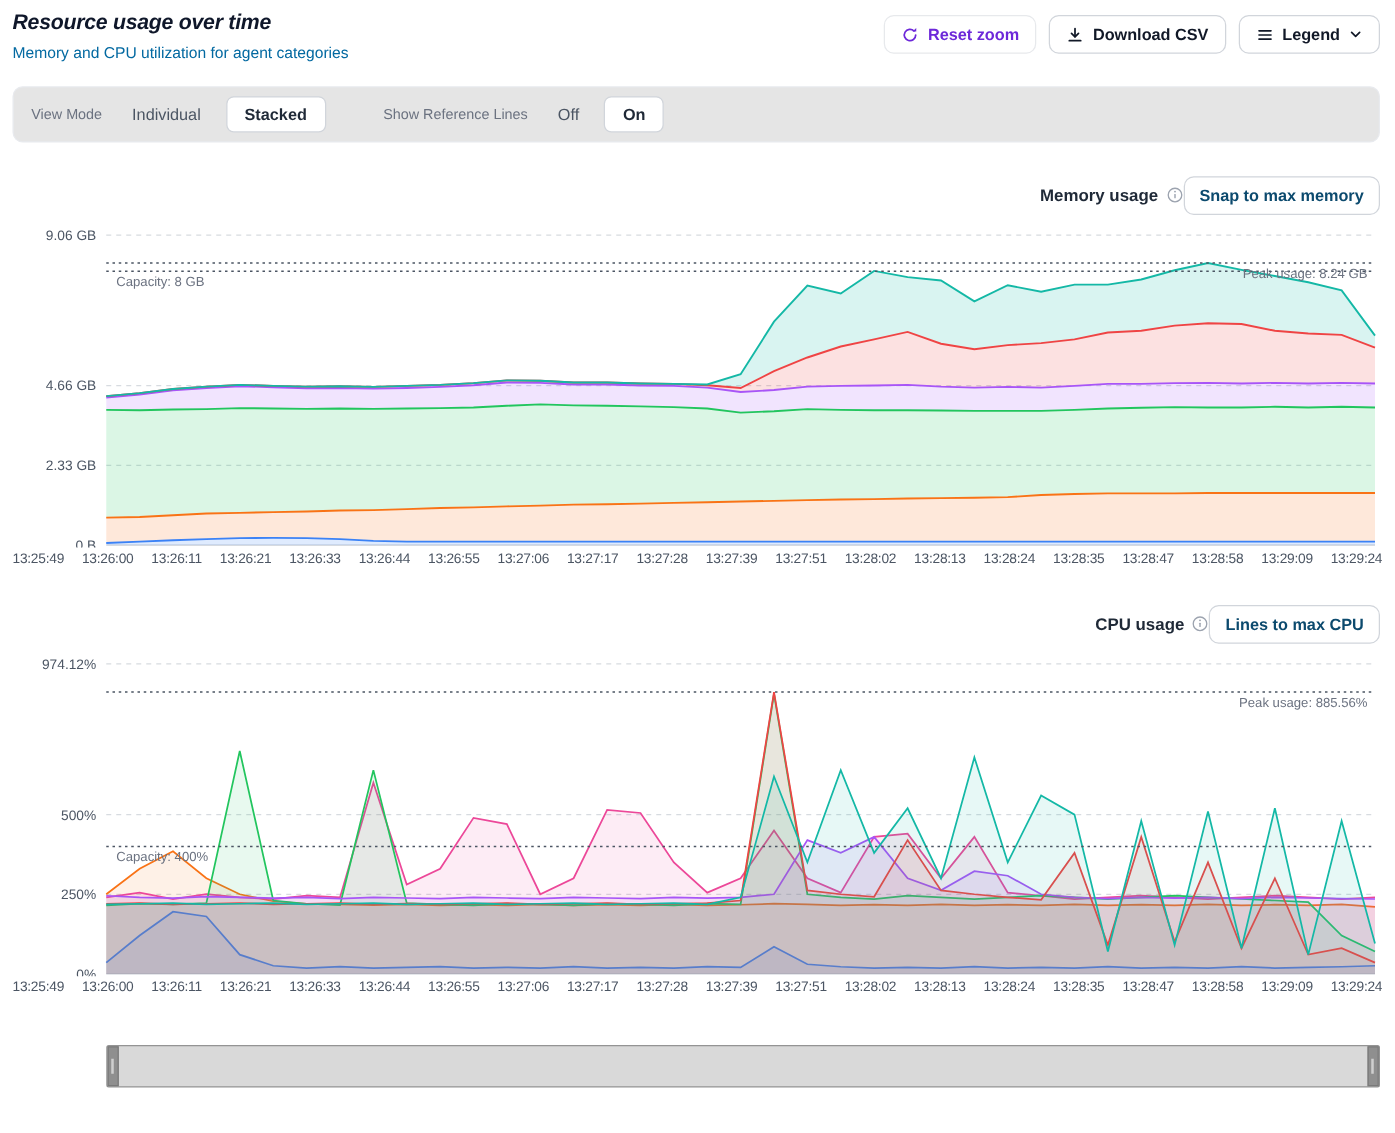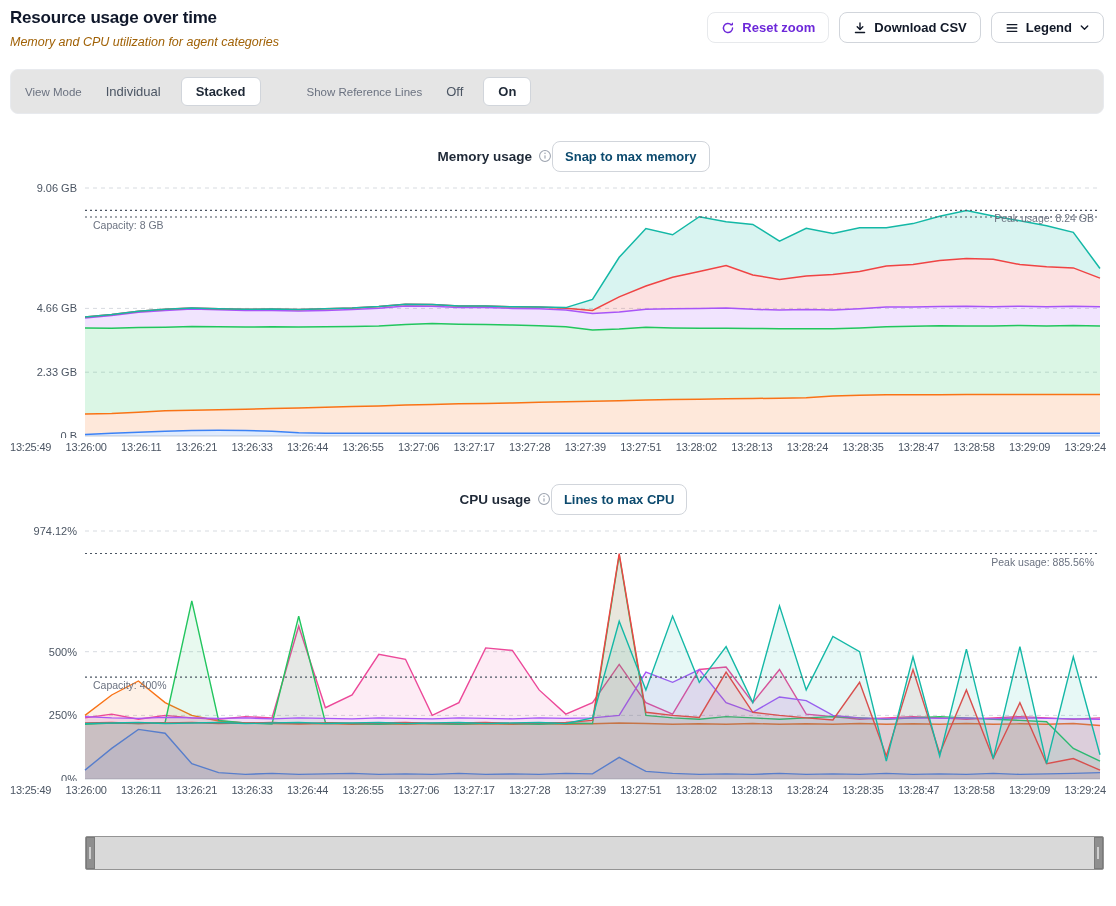--- a/index.html
+++ b/index.html
@@ -5,22 +5,22 @@
   * { box-sizing: border-box; }
   html,body { margin:0; padding:0; background:#fff; }
   body {
     width:1116px; height:906px; overflow:hidden;
     font-family:"Liberation Sans", sans-serif; color:#111827;
   }
   .page { padding:8px 12px 0 10px; }
 
   
   .header-row { display:flex; justify-content:space-between; align-items:flex-start; }
-  .page-title { font-size:17px; font-weight:700; color:#0f172a; letter-spacing:-0.2px; }
-  .page-subtitle { font-size:12.5px; color:#a16207; margin-top:7px;font-style:italic; }
+  .page-title { font-size:17px; font-weight:700; color:#0f172a; letter-spacing:-0.2px;font-style:italic; }
+  .page-subtitle { font-size:12.5px; color:#0369a1; margin-top:7px; }
   .header-buttons { display:flex; gap:10px; margin-top:4px; }
   .btn {
     display:inline-flex; align-items:center; gap:7px;
     border:1px solid #d1d5db; background:#fff; border-radius:8px;
     padding:7px 13px; font-size:13px; font-weight:600; color:#111827;
     font-family:"Liberation Sans", sans-serif; cursor:pointer; white-space:nowrap;
   }
   .btn.disabled { color:#6d28d9; border-color:#e7e9ec; cursor:default; }
 
   
@@ -30,21 +30,21 @@
     display:flex; align-items:center; padding:0 14px; gap:10px;
   }
   .ctl-label { font-size:11.5px; color:#6b7280; margin-right:4px; }
   .ctl-option { font-size:13px; color:#4b5563; padding:6px 10px; border-radius:6px; cursor:pointer; }
   .ctl-option.selected {
     background:#fff; border:1px solid #d1d5db; color:#1f2937; padding:6px 14px;font-weight:bold;
   }
   .ctl-gap { width:26px; }
 
   
-  .section-header { display:flex; justify-content:center; align-items:center; margin-top:26px; height:32px;margin-left:33px; }
+  .section-header { display:flex; justify-content:flex-end; align-items:center; margin-top:26px; height:32px;margin-left:33px; }
   .section-title { display:flex; align-items:center; gap:6px; font-size:13.5px; font-weight:700; color:#1f2937; }
   .snap-btn {
     border:1px solid #d1d5db; background:#fff; border-radius:8px;
     padding:7px 12px; font-size:13px; font-weight:600; color:#0c4a6e;
     font-family:"Liberation Sans", sans-serif; cursor:pointer;
   }
 
   svg.chart { display:block; margin-top:4px; }
   .ytick { font-family:"Liberation Sans", sans-serif; font-size:11px; fill:#4b5563; }
   .reflabel { font-family:"Liberation Sans", sans-serif; font-size:10.5px; fill:#6b7280; }

